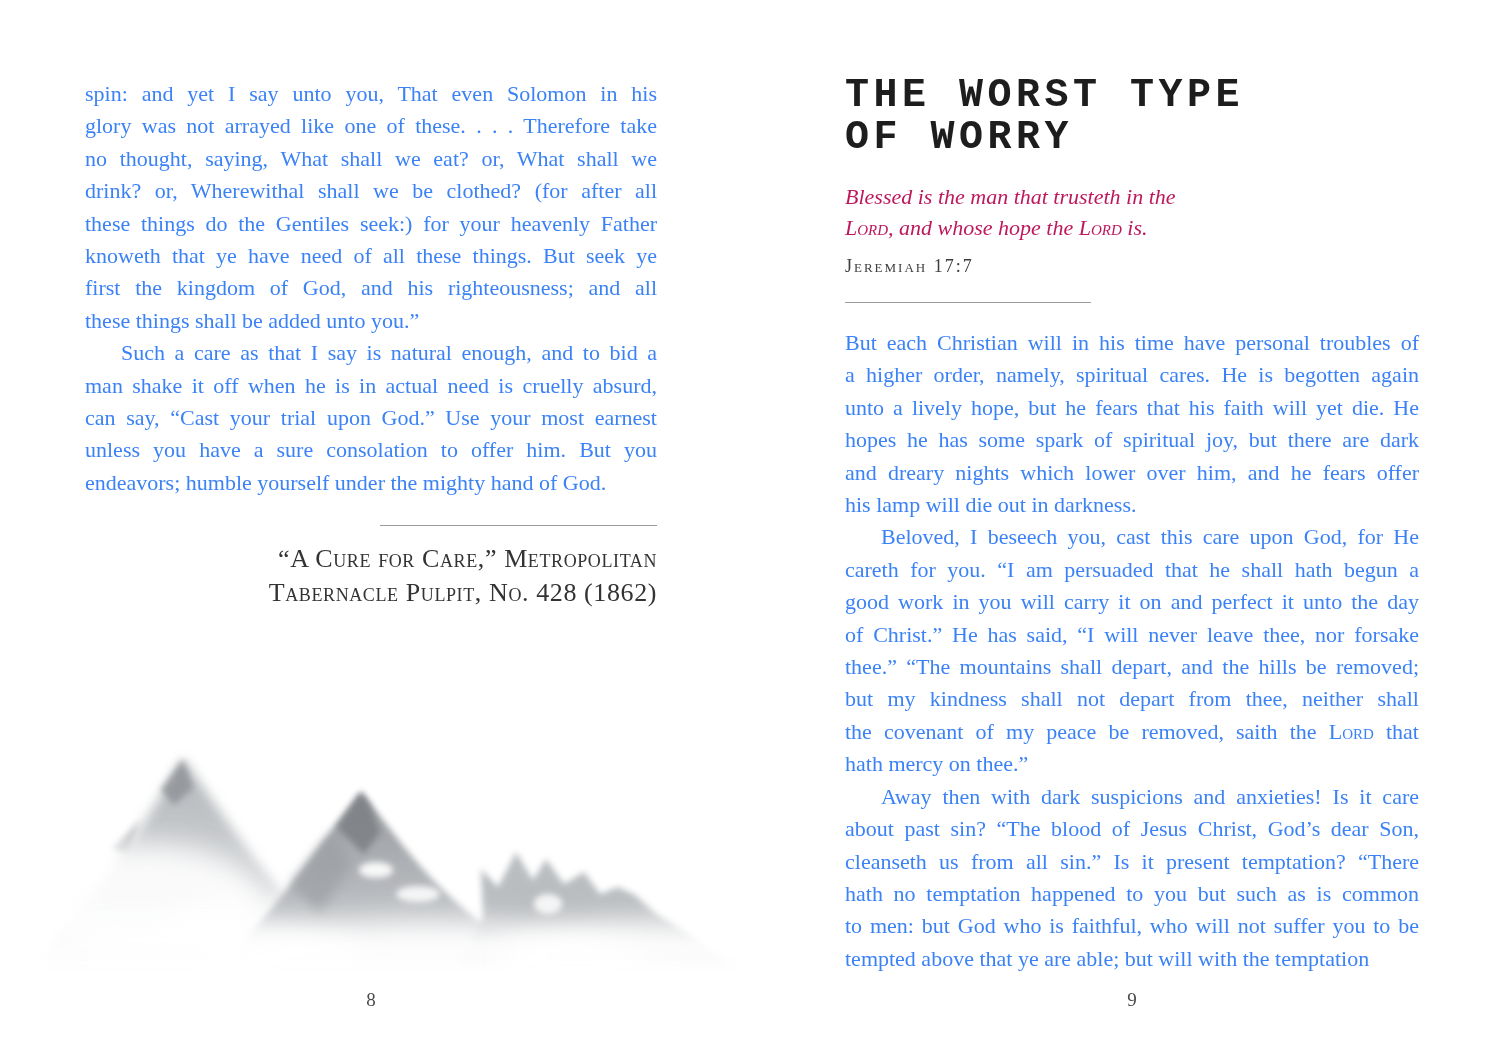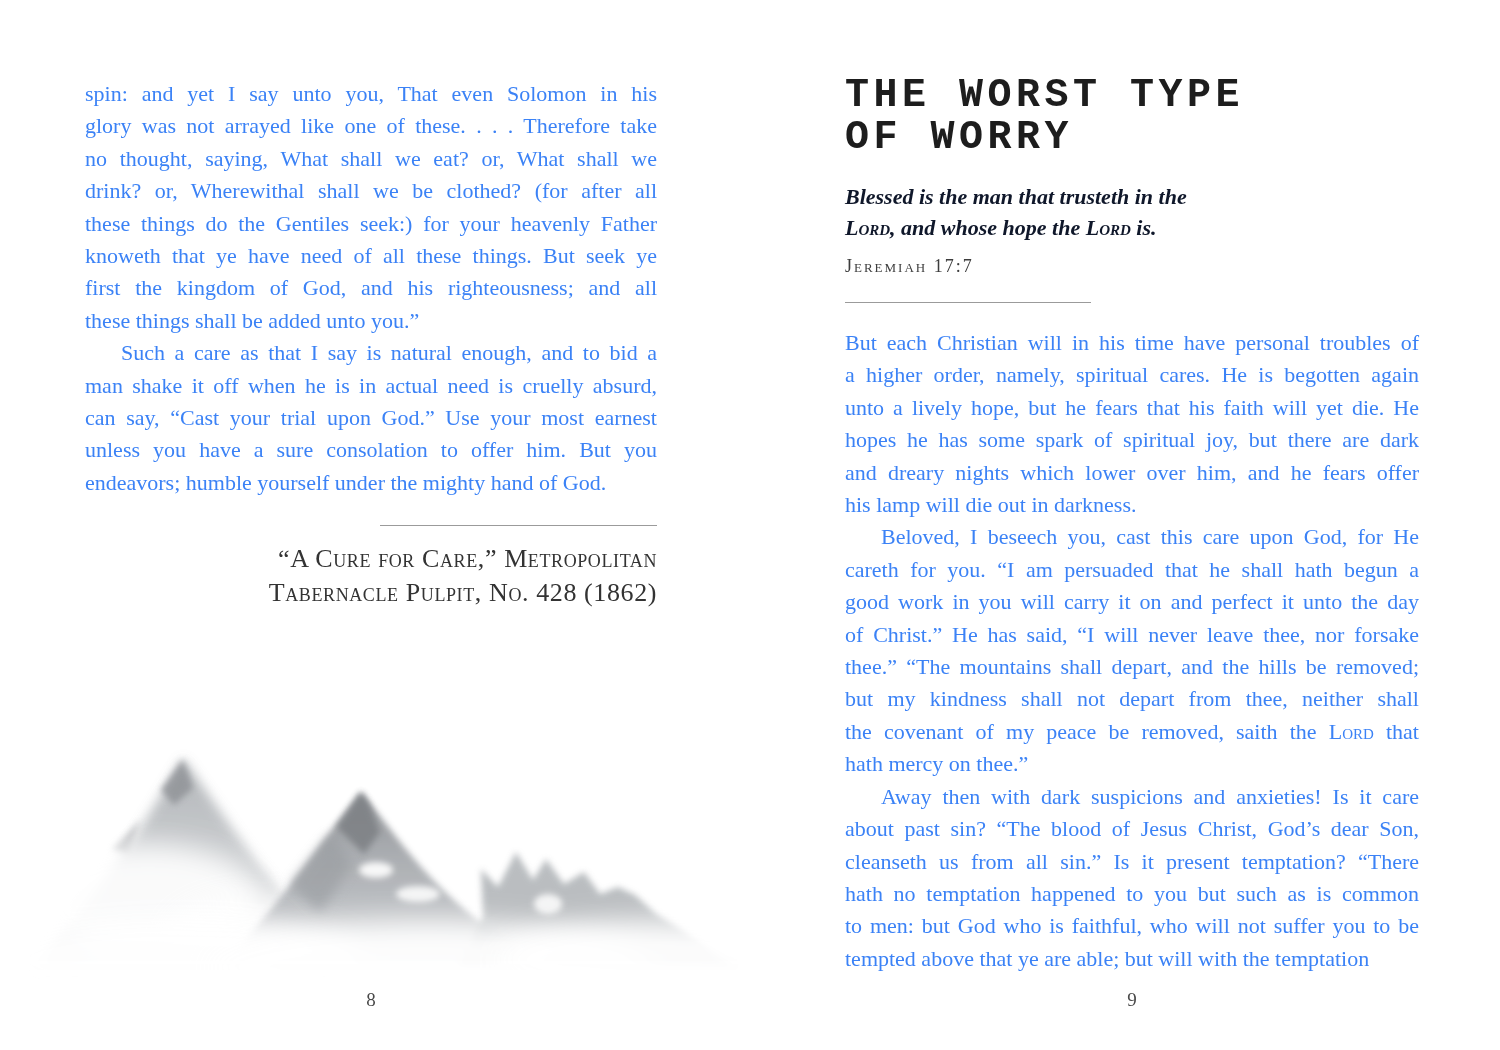--- a/index.html
+++ b/index.html
@@ -50,22 +50,21 @@
     font-size: 40px;
     line-height: 42px;
     letter-spacing: 4.5px;
     color: #1d1d1d;
   }
   .epigraph { margin-top: 22px; }
   .eline {
     font-style: italic;
     font-size: 22px;
     line-height: 31px;
-    color: #0f172a;
-    font-weight: bold;
+    color: #be185d;
   }
   .reference {
     margin-top: 10px;
     font-variant: small-caps;
     font-size: 18px;
     line-height: 26px;
     letter-spacing: 2px;
     color: #3d3d3d;
   }
   .divider-right {

